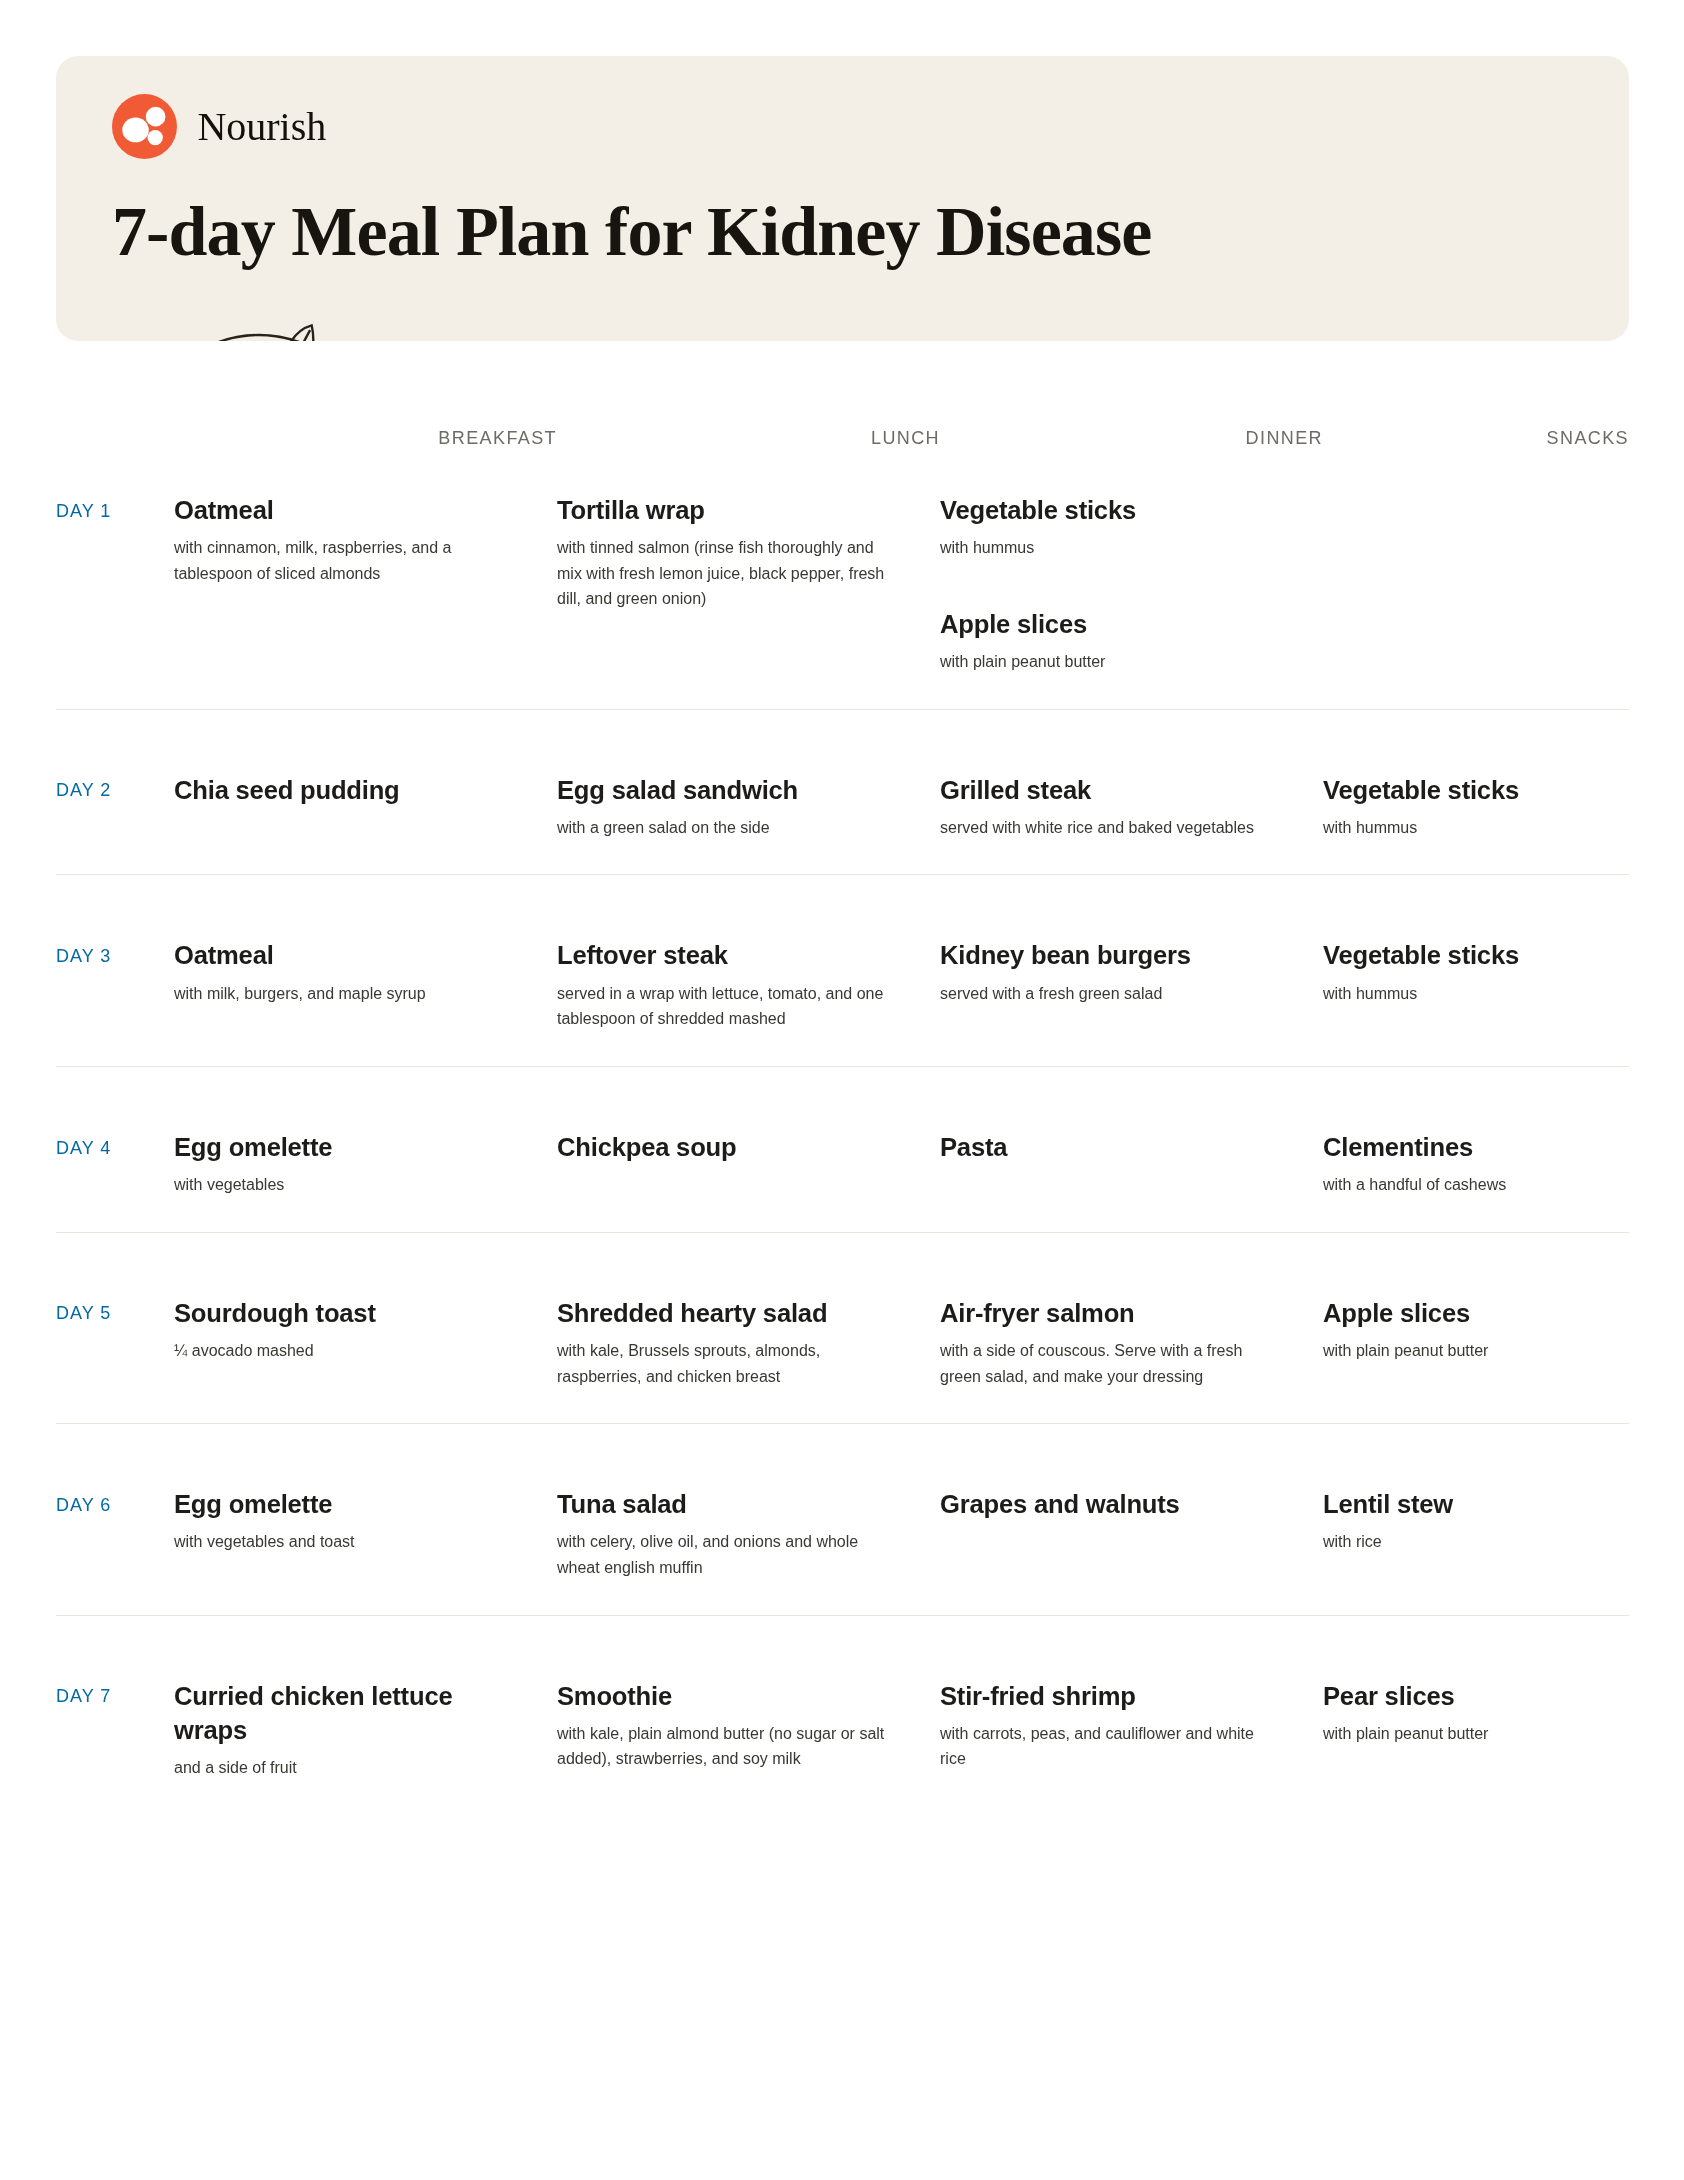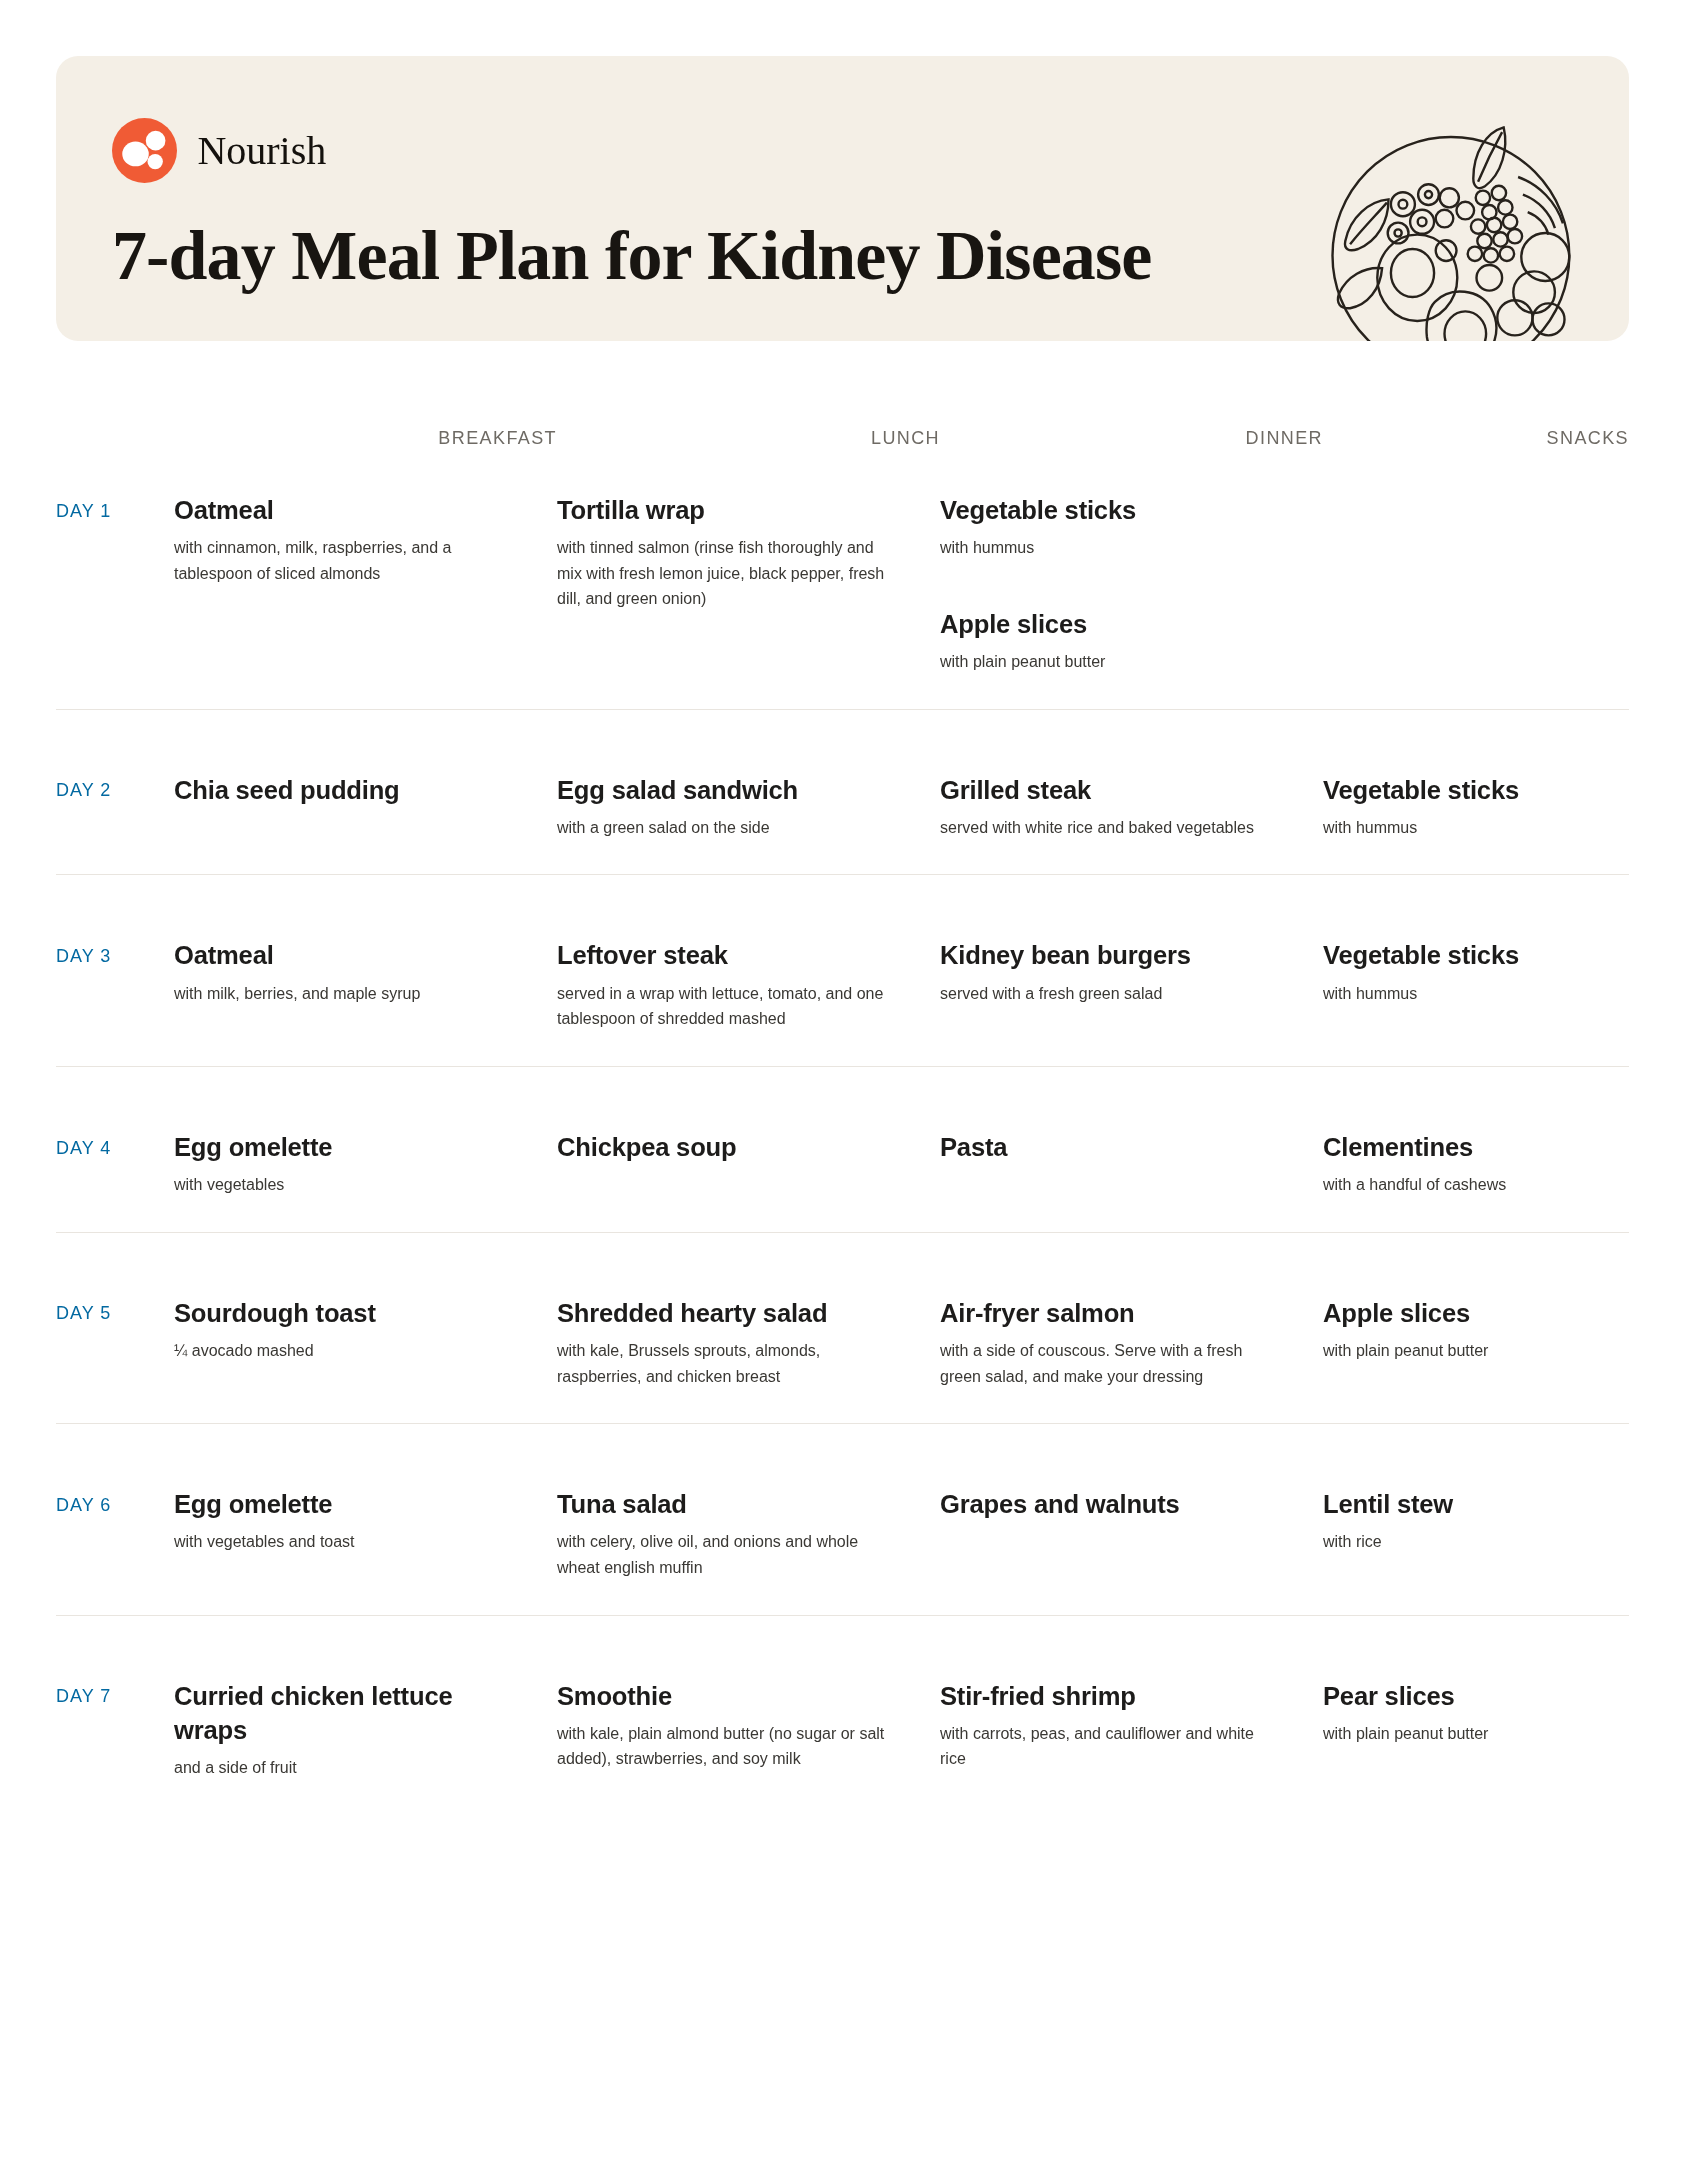--- a/index.html
+++ b/index.html
@@ -12,25 +12,26 @@
     color: #1d1c1b;
     -webkit-font-smoothing: antialiased;
   }
 
   
   .band {
     margin: 56px 56px 0 56px;
     background: #f4efe6;
     border-radius: 22px;
     height: 285px;
-    padding: 62px 44px 0 56px;
+    padding: 38px 44px 0 56px;
     display: flex;
     justify-content: space-between;
     align-items: flex-start;
     overflow: hidden;
+    flex-direction: column;
   }
   .band-left { display: flex; flex-direction: column; }
   .brand-row { display: flex; align-items: center; gap: 20.4px; }
   .logo-mark { width: 65px; height: 65px; flex: 0 0 auto; }
   .brand-name {
     font-family: "Liberation Serif", serif;
     font-size: 40px;
     color: #14110d;
     letter-spacing: 0px;
   }
@@ -231,21 +232,21 @@
             <p class="meal-desc">with hummus</p>
           </div>
         </div>
     </section>
 
     <section class="grid-row day-row">
       <div class="day-label">DAY 3</div>
       <div class="meal-cell">
           <div class="meal-item">
             <h3 class="meal-title">Oatmeal</h3>
-            <p class="meal-desc">with milk, berries, and maple syrup</p>
+            <p class="meal-desc">with milk, burgers, and maple syrup</p>
           </div>
         </div>
       <div class="meal-cell">
           <div class="meal-item">
             <h3 class="meal-title">Leftover steak</h3>
             <p class="meal-desc">served in a wrap with lettuce, tomato, and one tablespoon of shredded mashed</p>
           </div>
         </div>
       <div class="meal-cell">
           <div class="meal-item">

